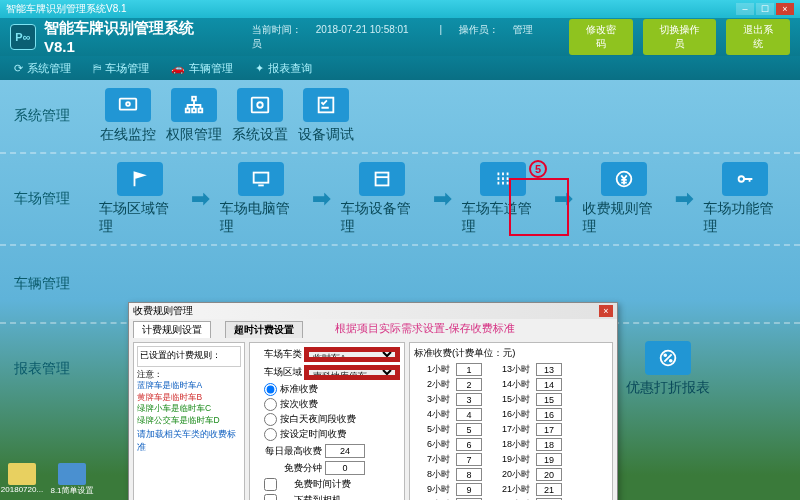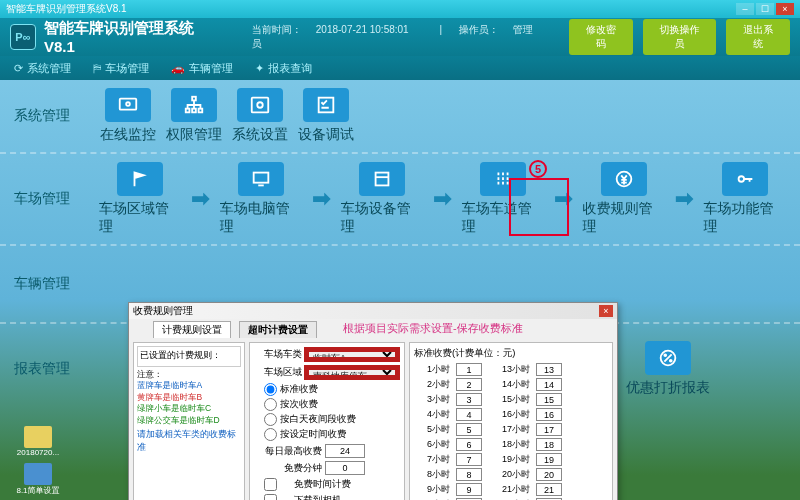--- a/index.html
+++ b/index.html
@@ -32,21 +32,21 @@
 .arrow { color: #1a88b5; font-size: 22px; font-weight: bold; }
 
 .anno-box { position: absolute; border: 2px solid #e4002b; pointer-events: none; }
 .anno-circle { position: absolute; width: 18px; height: 18px; border: 2px solid #e4002b; border-radius: 50%; color: #e4002b; font-size: 11px; display: flex; align-items: center; justify-content: center; font-weight: bold; }
 
 .dialog { position: absolute; left: 128px; top: 222px; width: 490px; height: 272px; background: #f0f0f0; border: 1px solid #888; box-shadow: 2px 2px 6px rgba(0,0,0,.3); font-size: 10px; }
 .dlg-title { height: 16px; background: linear-gradient(to right,#f6f6f6,#e2e2e2); padding: 0 4px; font-size: 10px; display: flex; align-items: center; }
 .dlg-title .x { margin-left: auto; width: 14px; height: 12px; background: #d04030; color: #fff; text-align: center; line-height: 12px; font-size: 9px; cursor: pointer; }
 .dlg-body { display: flex; padding: 4px; gap: 4px; height: 228px; }
 
-.tabs { display: flex; gap: 8px; padding: 2px 4px 0 4px; margin-left: 20px; }
+.tabs { display: flex; gap: 14px; padding: 2px 4px 0 4px; }
 .tab { border: 1px solid #aaa; border-bottom: none; padding: 1px 8px; background: #fff; font-size: 10px; cursor: pointer; }
 .tab.inactive { background: #e8e8e8; font-weight: bold; }
 .dlg-note { color: #d63384; font-size: 11px; margin-left: 18px; font-weight: 500; }
 
 .left-panel { width: 112px; border: 1px solid #bbb; background: #fff; padding: 3px; display: flex; flex-direction: column; font-size: 9px; }
 .left-panel .grp { border: 1px solid #ccc; padding: 2px; margin-bottom: 2px; }
 .left-panel .grp-title { font-size: 9px; margin-bottom: 2px; }
 .left-panel .note-text { font-size: 8.5px; line-height: 1.35; }
 .left-panel .blue { color: #1060c0; }
 .left-panel .red { color: #d03030; }
@@ -63,21 +63,21 @@
 .numrow span { width: 68px; text-align: right; }
 .numin { width: 40px; height: 14px; font-size: 9px; text-align: center; border: 1px solid #888; }
 .chk { display: flex; align-items: center; gap: 17px; margin-left: 10px; }
 
 .right-panel { flex: 1; border: 1px solid #bbb; background: #fff; padding: 4px; font-size: 9px; }
 .right-panel .hdr { font-size: 9.5px; margin-bottom: 3px; }
 .rate-table { display: grid; grid-template-columns: 36px 26px 42px 26px; gap: 2px 6px; font-size: 9px; }
 .rate-table .l { text-align: right; }
 .rate-table .v { width: 26px; height: 13px; border: 1px solid #888; text-align: center; font-size: 9px; }
 
-.desktop-icons { position: absolute; left: 16px; bottom: 4px; display: flex; flex-direction: column; gap: 6px; }
+.desktop-icons { position: absolute; left: 0; bottom: 4px; display: flex; flex-direction: row; gap: 6px; }
 .di { width: 44px; display: flex; flex-direction: column; align-items: center; font-size: 8px; color: #fff; }
 .di .ic { width: 28px; height: 22px; background: #e8d060; border-radius: 2px; }
 .di .ic.b { background: #4a90d0; }
 </style>
 </head>
 <body>
 
 <div class="titlebar">
   <span>智能车牌识别管理系统V8.1</span>
   <div class="winbtns">

